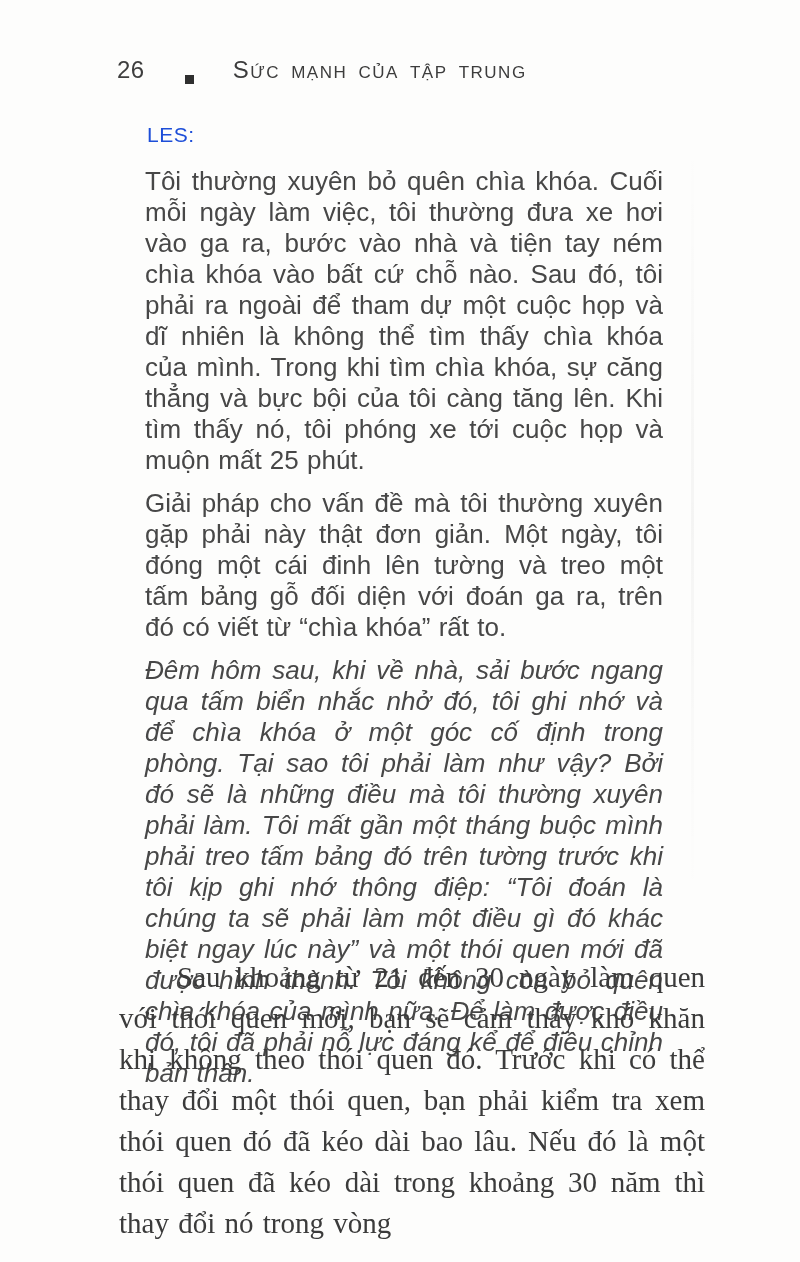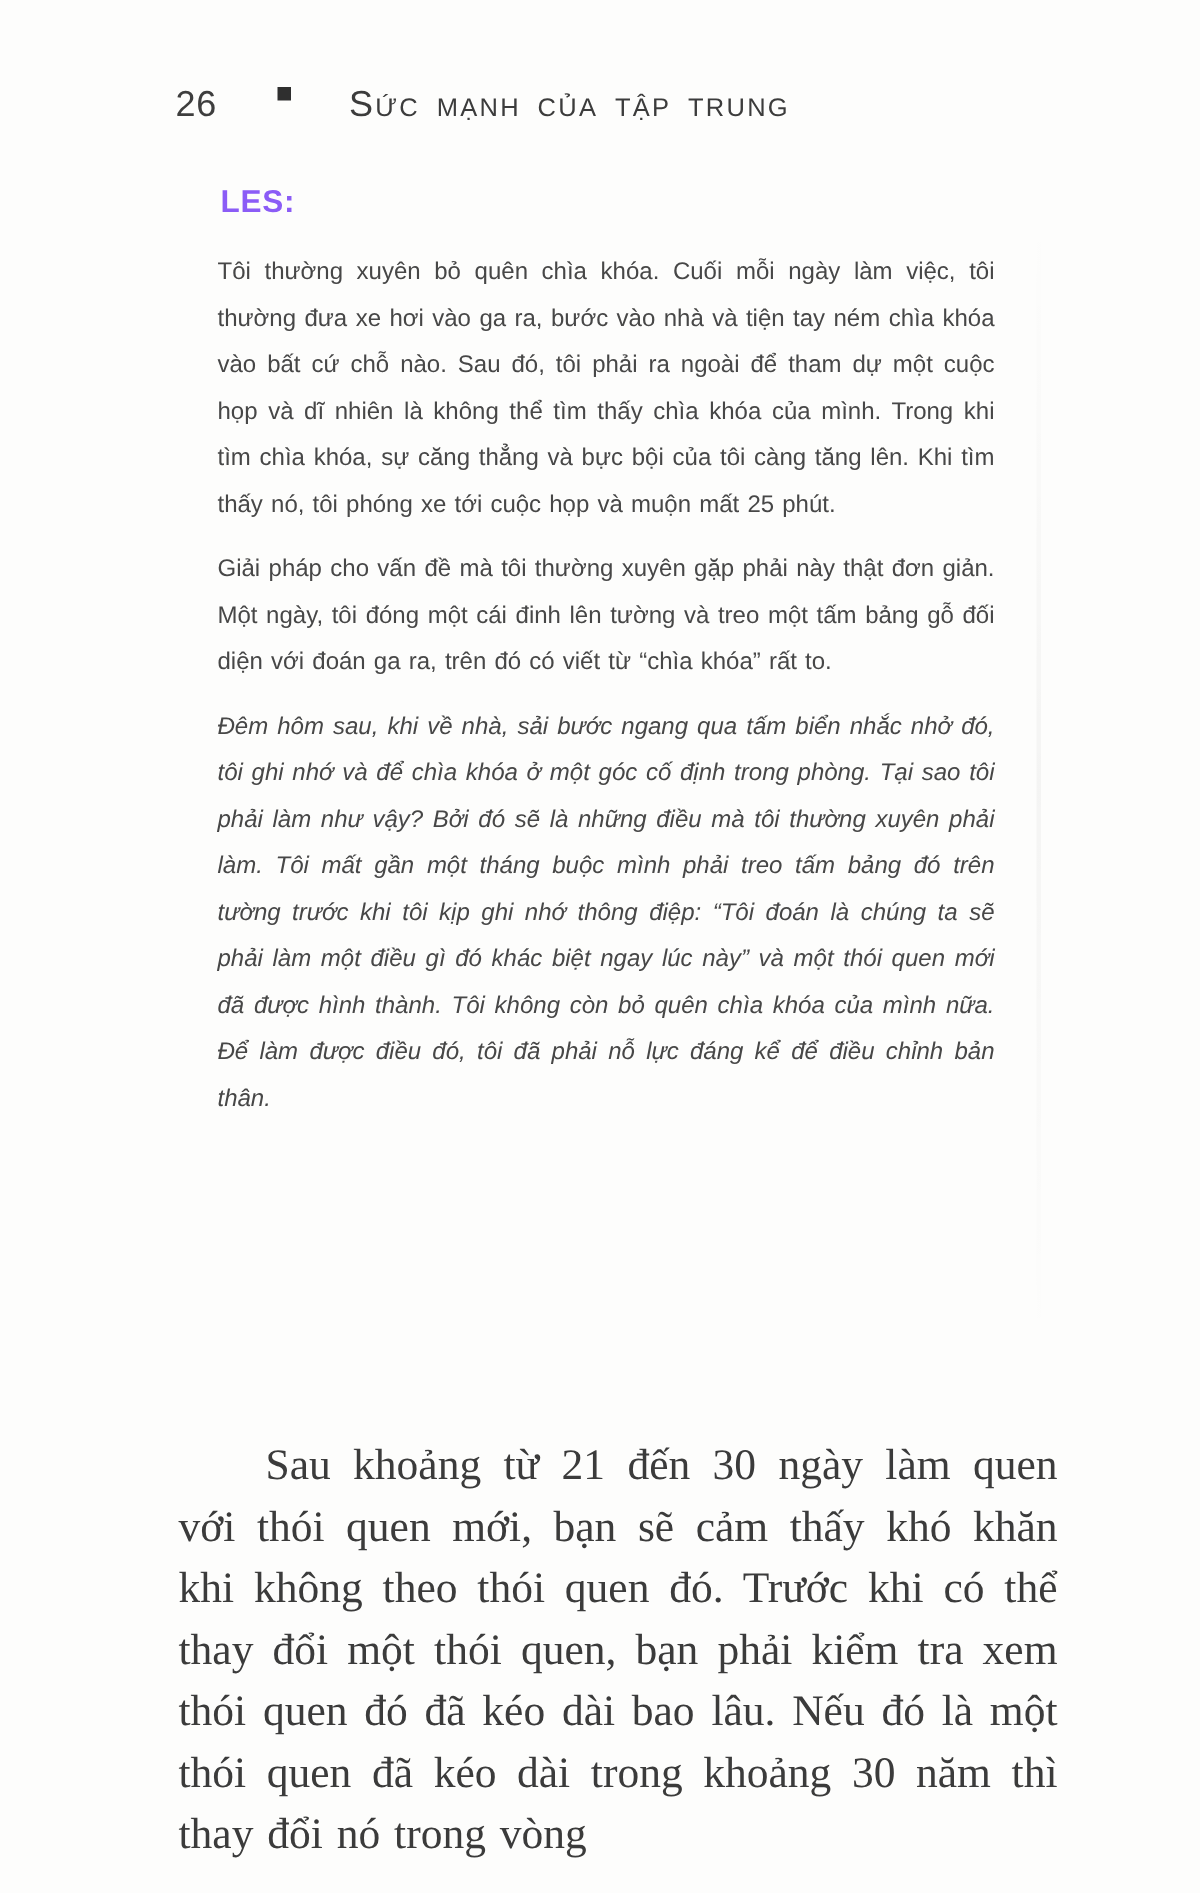--- a/index.html
+++ b/index.html
@@ -16,21 +16,21 @@
     overflow: hidden;
     font-family: "Liberation Serif", serif;
   }
 
   
   .running-header {
     position: absolute;
     left: 117px;
     top: 56px;
     display: flex;
-    align-items: flex-start;
+    align-items: flex-end;
     color: #3a3a3a;
     gap: 24px;
   }
   .page-number {
     font-family: "Liberation Sans", sans-serif;
     font-size: 24px;
     color: #3e3e3e;
     letter-spacing: 0.5px;
   }
   .header-bullet {
@@ -57,25 +57,24 @@
     top: 122px;
     width: 518px;
     font-family: "Liberation Sans", sans-serif;
     color: #474747;
   }
   .quote-speaker {
     font-size: 21px;
     line-height: 26px;
     margin: 0 0 18px 2px;
     letter-spacing: 0.5px;
-    color: #8b5cf6;
-    font-weight: bold;
+    color: #1d4ed8;
   }
   .quote-paragraphs p {
-    font-size: 16px;
+    font-size: 26px;
     line-height: 31px;
     text-align: justify;
     margin: 0 0 12px 0;
     word-spacing: 1px;
   }
   .quote-paragraphs p:last-child { margin-bottom: 0; font-style: italic; }
 
   
   .body-text {
     position: absolute;

